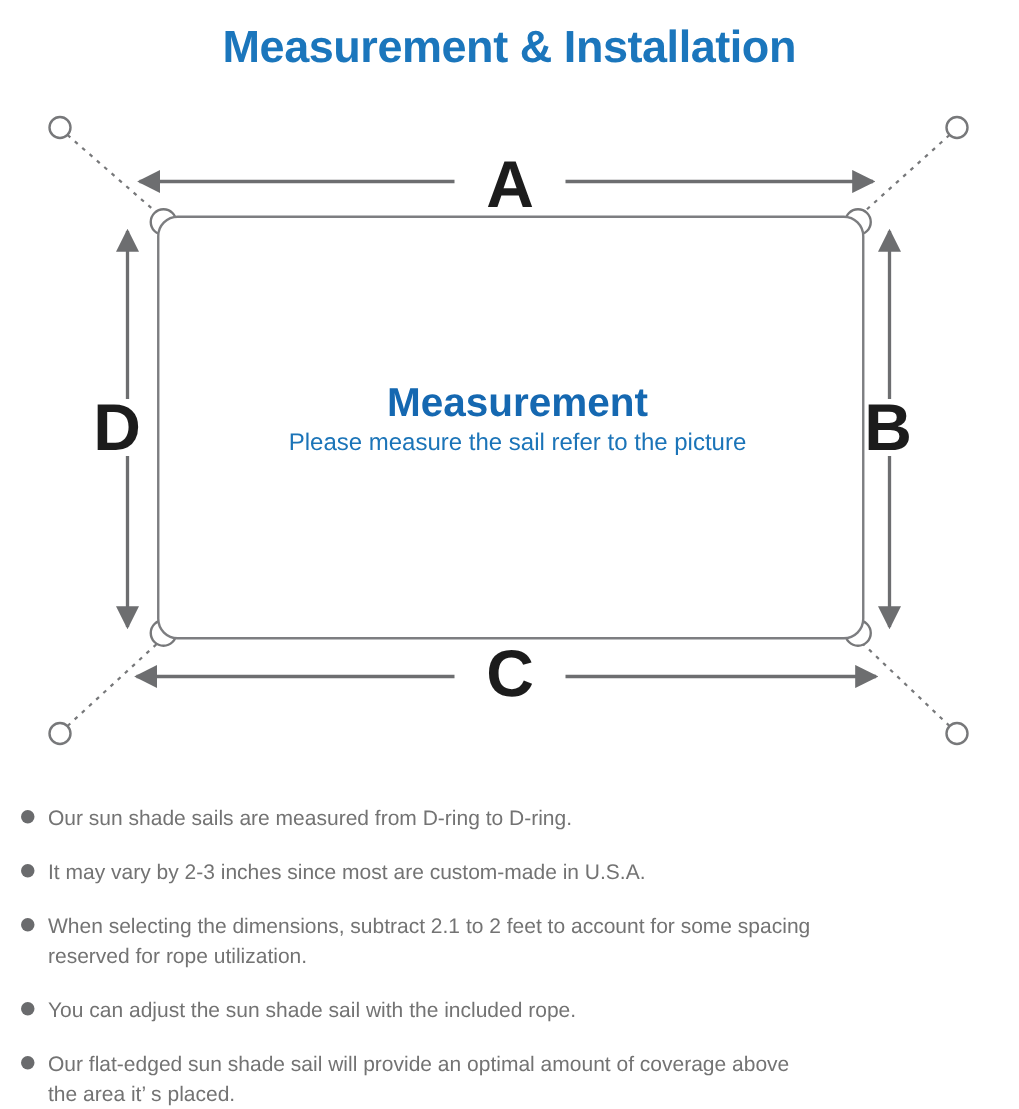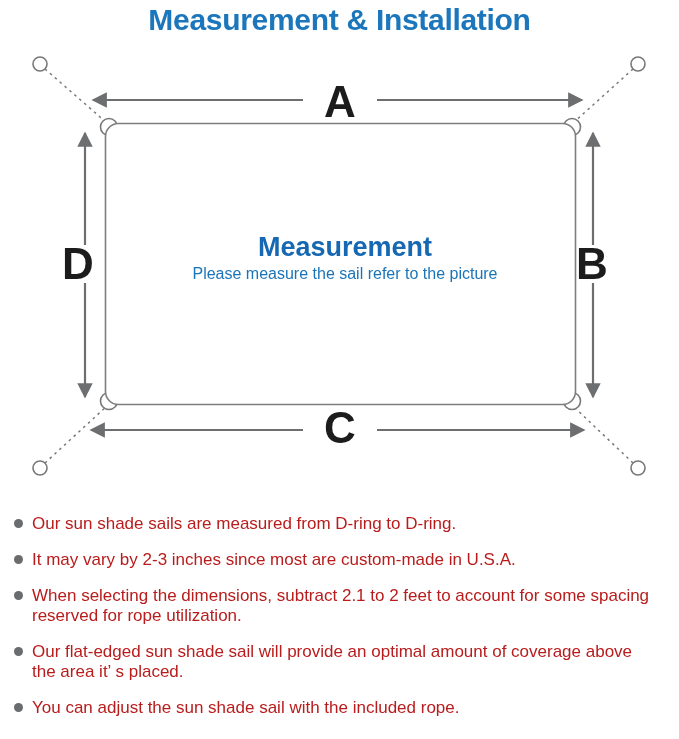--- a/index.html
+++ b/index.html
@@ -5,43 +5,43 @@
   html, body { margin: 0; padding: 0; background: #ffffff; }
   .page {
     position: relative;
     width: 679px;
     height: 739px;
     background: #ffffff;
     font-family: "Liberation Sans", sans-serif;
     overflow: hidden;
   }
   .title {
-    margin: 0;
+    margin: 12px;
     padding-top: 3px;
     text-align: center;
     font-size: 30px;
     line-height: 34px;
     font-weight: bold;
     color: #1b76bc;
     letter-spacing: -0.3px;
   }
   svg.diagram { display: block; width: 679px; height: 460px; margin-top: 3px; }
   .notes { padding: 14px 4px 0 10px; }
   .note { display: flex; align-items: flex-start; margin-bottom: 16px; }
   .dot {
     flex: none;
     width: 9px; height: 9px;
     border-radius: 50%;
     background: #6a6b6d;
     margin: 5px 9px 0 4px;
   }
   .note-text {
-    font-size: 17px;
+    font-size: 14px;
     line-height: 20px;
-    color: #b91c1c;
+    color: #737373;
     white-space: pre-line;
   }
   .mono-label { font-weight: bold; }
 </style>
 </head>
 <body>
 
 <div class="page">
 
   <h1 class="title">Measurement &amp; Installation</h1>
@@ -108,22 +108,22 @@
       <span class="dot"></span>
       <span class="note-text">It may vary by 2-3 inches since most are custom-made in U.S.A.</span>
     </div>
     <div class="note">
       <span class="dot"></span>
       <span class="note-text">When selecting the dimensions, subtract 2.1 to 2 feet to account for some spacing
 reserved for rope utilization.</span>
     </div>
     <div class="note">
       <span class="dot"></span>
-      <span class="note-text">Our flat-edged sun shade sail will provide an optimal amount of coverage above
-the area it’ s placed.</span>
+      <span class="note-text">You can adjust the sun shade sail with the included rope.</span>
     </div>
     <div class="note">
       <span class="dot"></span>
-      <span class="note-text">You can adjust the sun shade sail with the included rope.</span>
+      <span class="note-text">Our flat-edged sun shade sail will provide an optimal amount of coverage above
+the area it’ s placed.</span>
     </div>
   </div>
 
 </div>
 
 </body></html>

